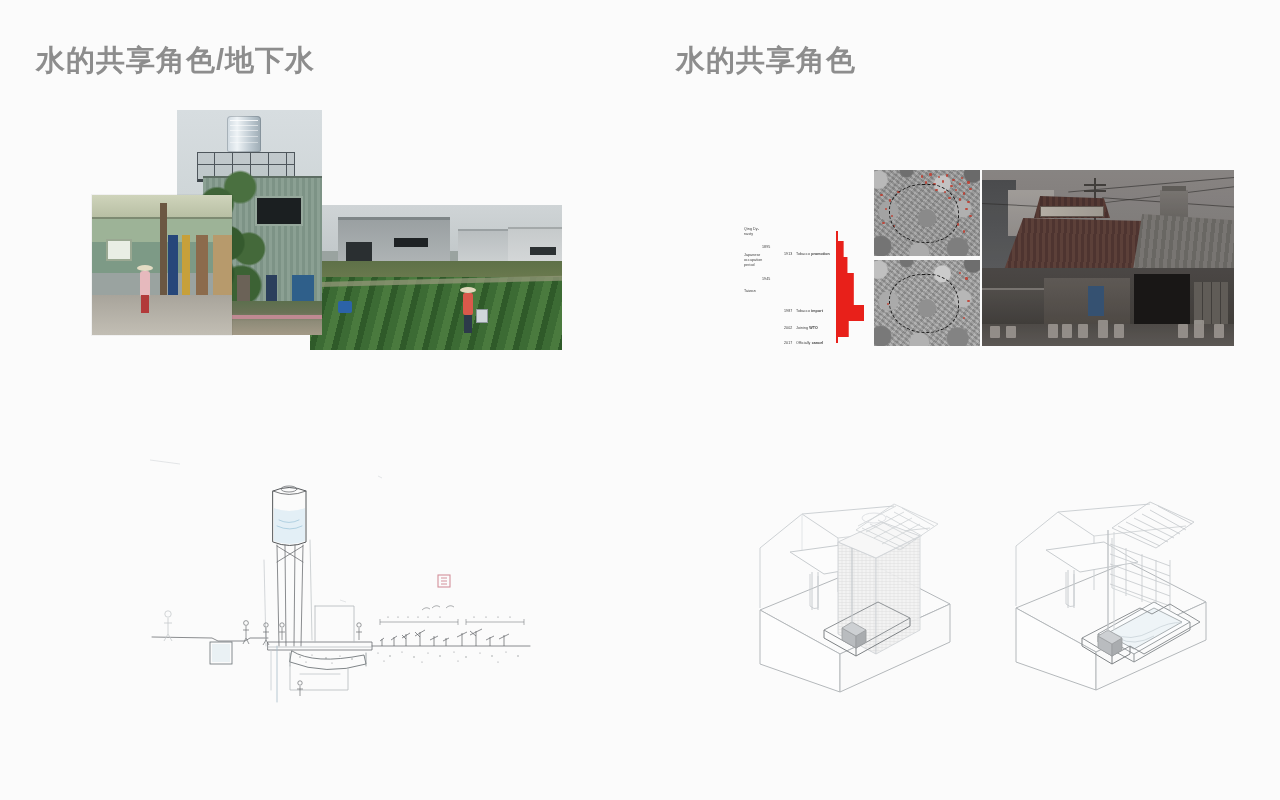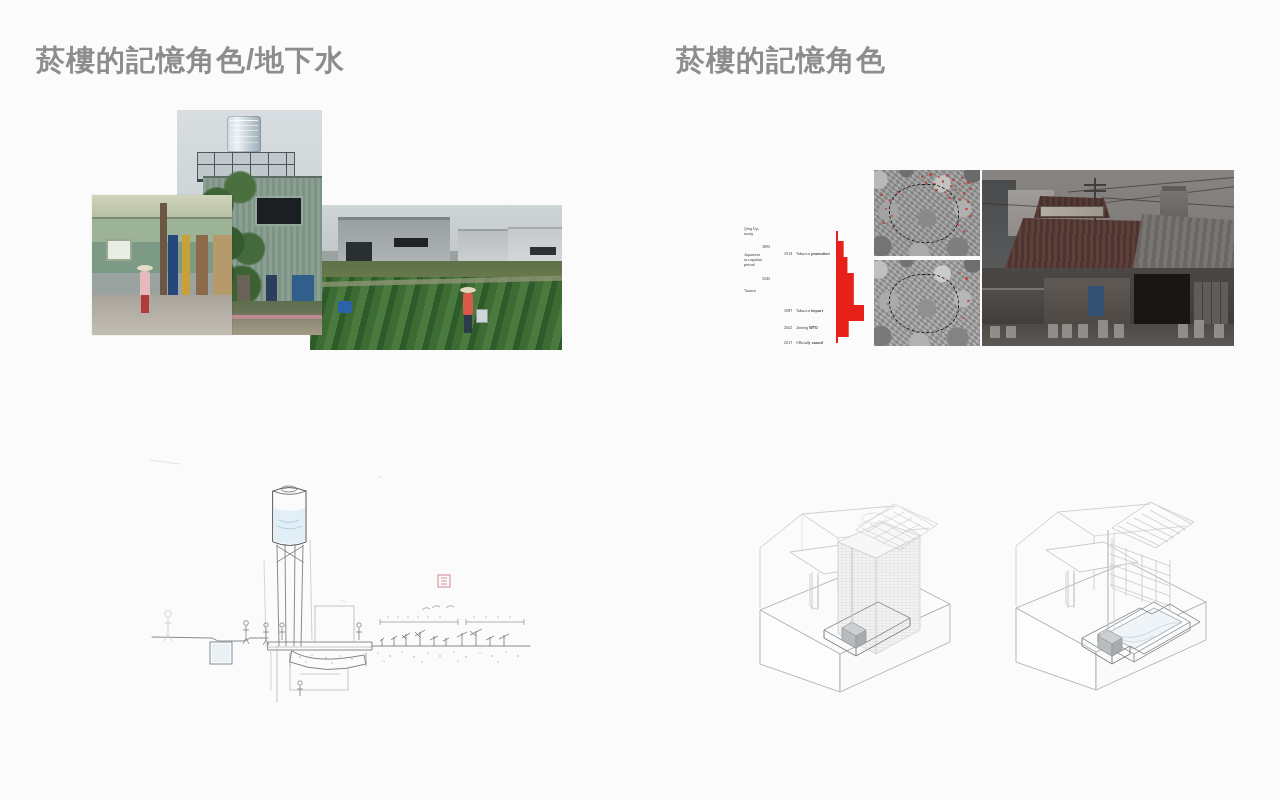--- a/index.html
+++ b/index.html
@@ -343,23 +343,23 @@
   
   #axo-left  { left: 744px;  top: 492px; width: 250px; height: 216px; }
   #axo-right { left: 994px;  top: 492px; width: 250px; height: 216px; }
   .axo-svg{ position:absolute; inset:0; }
 </style>
 </head>
 <body>
 
 <div class="board">
 
-  <div class="section-title" id="title-left">菸樓的記憶角色/地下水</div>
-
-  <div class="section-title" id="title-right">菸樓的記憶角色</div>
+  <div class="section-title" id="title-left">水的共享角色/地下水</div>
+
+  <div class="section-title" id="title-right">水的共享角色</div>
 
   <div class="abs" id="collage">
 
     <div class="photo" id="photo-c">
       <div class="pc-sky"></div>
       <div class="pc-shedbig">
           <span class="door"></span>
         </div>
       <div class="pc-shed2"></div>
       <div class="pc-shed3"></div>

